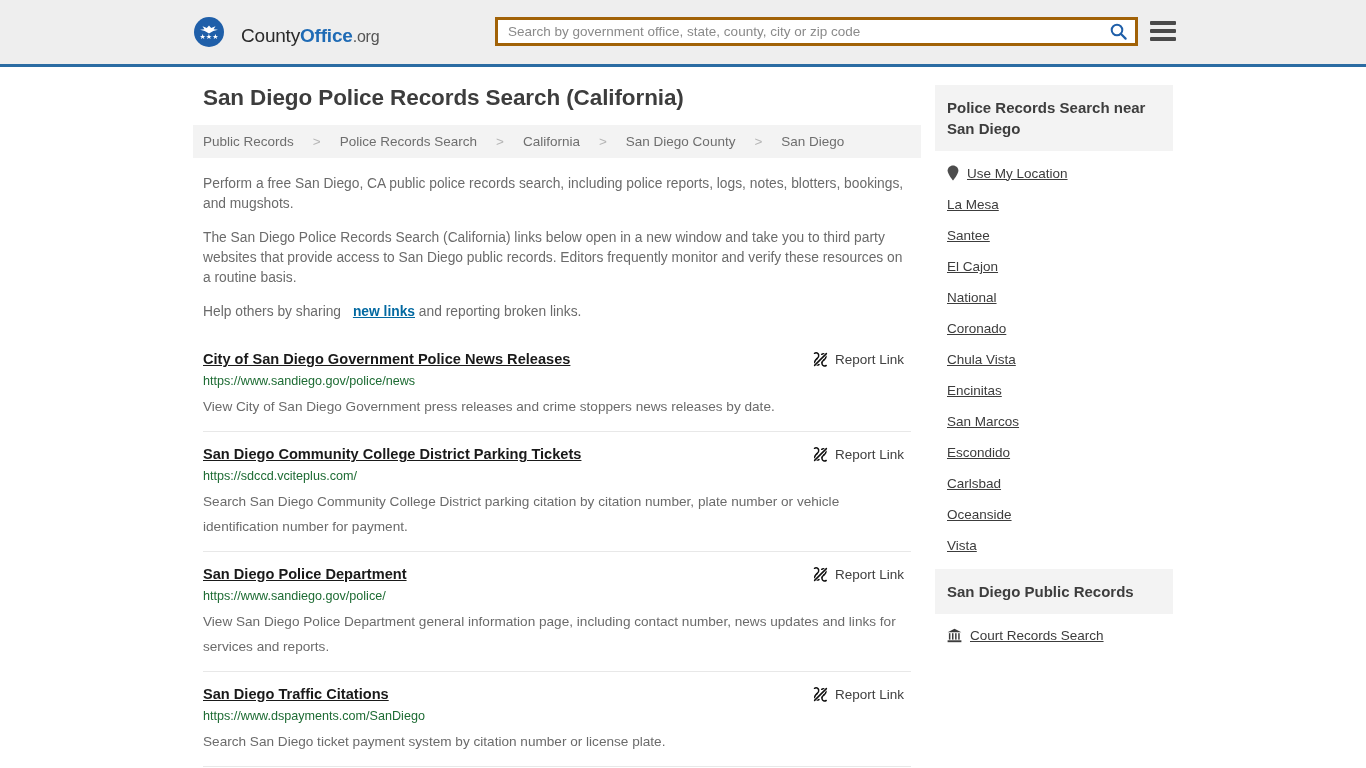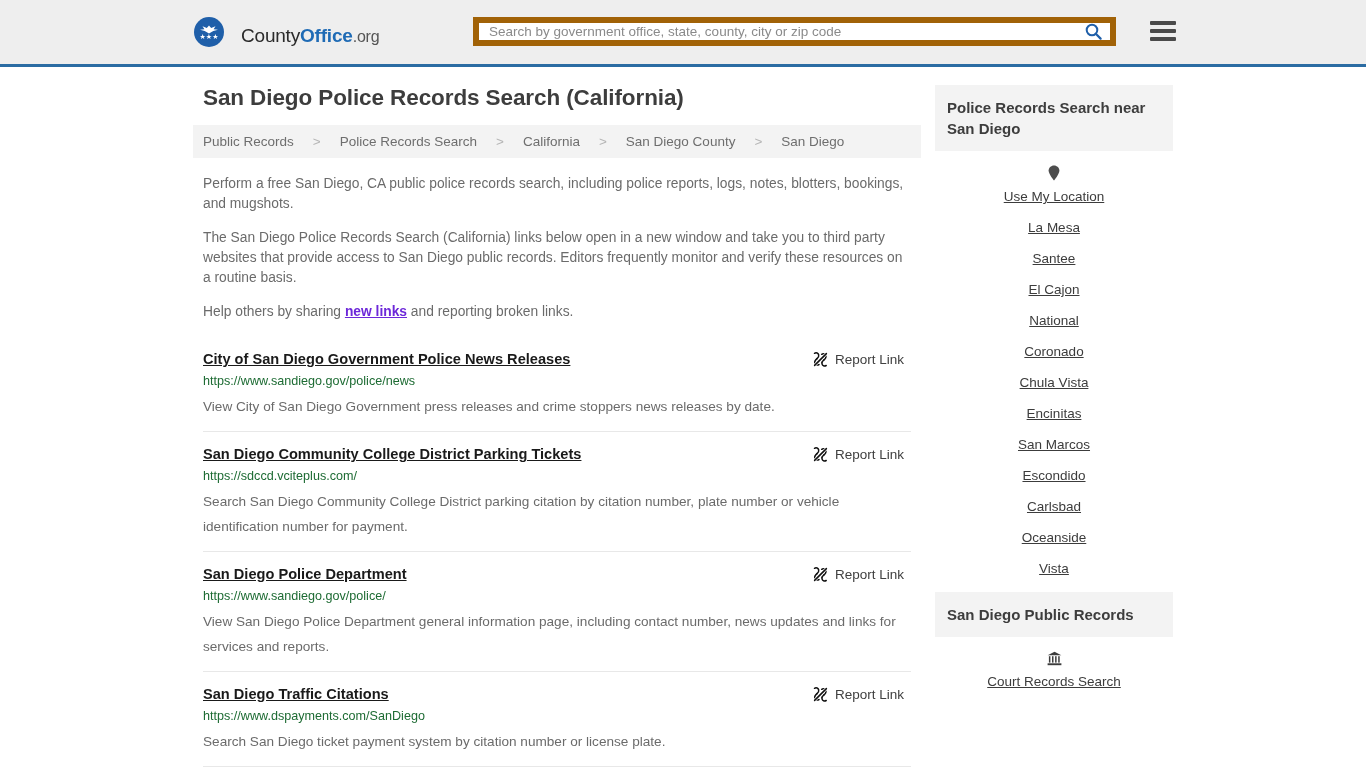--- a/index.html
+++ b/index.html
@@ -55,28 +55,28 @@
     font-size: 19px;
     letter-spacing: -0.2px;
     white-space: nowrap;
   }
   .brand-text .t1 { color: #2a2a2a; }
   .brand-text .t2 { color: #1f6bb5; font-weight: bold; }
   .brand-text .t3 { color: #555555; font-size: 16px; }
 
   .search-wrap {
     position: absolute;
-    left: 473px;
+    left: 495px;
     top: 17px;
     width: 643px;
     height: 29px;
     display: flex;
     align-items: center;
     background: #ffffff;
-    border: 6px solid #a16207;
+    border: 3px solid #a16207;
   }
   .search-input {
     flex: 1;
     height: 100%;
     border: none;
     outline: none;
     padding: 0 10px;
     font-family: "Liberation Sans", sans-serif;
     font-size: 13.5px;
     color: #444;
@@ -155,23 +155,24 @@
   
   .intro { padding: 0 10px; }
   .intro p {
     font-size: 13.8px;
     line-height: 20px;
     color: #6b6b6b;
     margin: 14px 0 0 0;
   }
   .intro p:first-child { margin-top: 16px; }
   .intro a {
-    color: #6d28d9;
+    color: #0369a1;
     text-decoration: underline;
     font-weight: bold;
+    margin-left: 8px;
   }
 
   
   .results { margin-top: 14px; padding: 0 10px; }
   .result {
     border-top: 1px solid #e8e8e8;
     padding: 13px 0 12px 0;
     position: relative;
   }
   .result:first-child { border-top: none; padding-top: 14px; }
@@ -224,21 +225,20 @@
     color: #3d3d3d;
     line-height: 21px;
   }
   .side-links { padding: 6px 12px 2px 12px; }
   .side-link {
     display: flex;
     align-items: center;
     gap: 8px;
     padding: 8px 0;
     font-size: 13.5px;
-    flex-direction: column;
   }
   .side-link a {
     color: #3c3c3c;
     text-decoration: underline;
   }
   .pin-icon { width: 12px; height: 16px; flex: none; display:block; }
   .bank-icon { width: 15px; height: 15px; flex: none; display:block; }
 </style>
 </head>
 <body>

